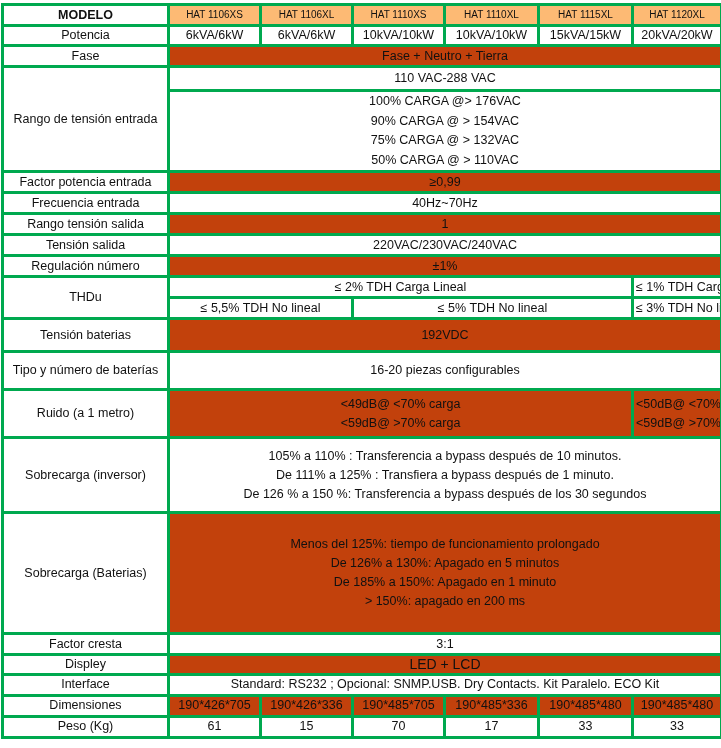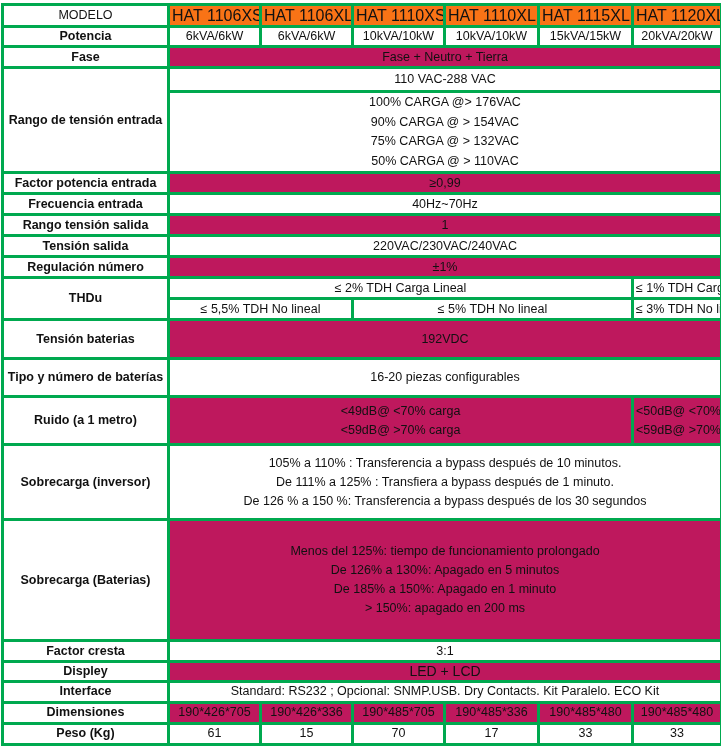--- a/index.html
+++ b/index.html
@@ -2,25 +2,25 @@
 <html><head>
 <meta charset="utf-8">
 <style>
   html, body { margin:0; padding:0; background:#ffffff; }
   body { width:721px; height:748px; position:relative; overflow:hidden;
          font-family:"Liberation Sans", "DejaVu Sans", sans-serif; color:#111; }
   #sheet { position:absolute; left:0; top:3px; width:721px; height:744px; }
   table { border-collapse:collapse; width:719px; table-layout:fixed; margin-left:1px; }
   td { border:3px solid #00a94f; text-align:center; vertical-align:middle;
        font-size:12.5px; padding:0 2px; line-height:1.2; white-space:nowrap; overflow:hidden; }
-  td.lbl { background:#ffffff;font-weight:bold; }
-  td.head { background:#f97316; font-size:16px; }
-  td.grey { background:#be185d; }
+  td.lbl { background:#ffffff; }
+  td.head { background:#fdba74; font-size:10px; }
+  td.grey { background:#c2410c; }
   td.white { background:#ffffff;text-align:center; }
-  td.bold { font-weight:normal; }
+  td.bold { font-weight:bold; }
   .ml { display:block; line-height:19px; }
   .ml2 { display:block; line-height:19.5px; }
   td.small { font-size:14px; }
 </style>
 </head>
 <body>
 
 <div id="sheet">
 <table>
   <colgroup>
@@ -102,21 +102,21 @@
     <td class="lbl" rowspan="2">THDu</td>
     <td class="white" colspan="6">≤ 2% TDH Carga Lineal</td>
     <td class="white">≤ 1% TDH Carga Lineal</td>
   </tr>
   <tr style="height:21px">
     <td class="white" colspan="3">≤ 5,5% TDH No lineal</td>
     <td class="white" colspan="3">≤ 5% TDH No lineal</td>
     <td class="white">≤ 3% TDH No lineal</td>
   </tr>
 
-  <tr style="height:39px">
+  <tr style="height:33px">
     <td class="lbl">Tensión baterias</td>
     <td class="grey" colspan="7">192VDC</td>
   </tr>
 
   <tr style="height:38px">
     <td class="lbl">Tipo y número de baterías</td>
     <td class="white" colspan="7">16-20 piezas configurables</td>
   </tr>
 
   <tr style="height:48px">

